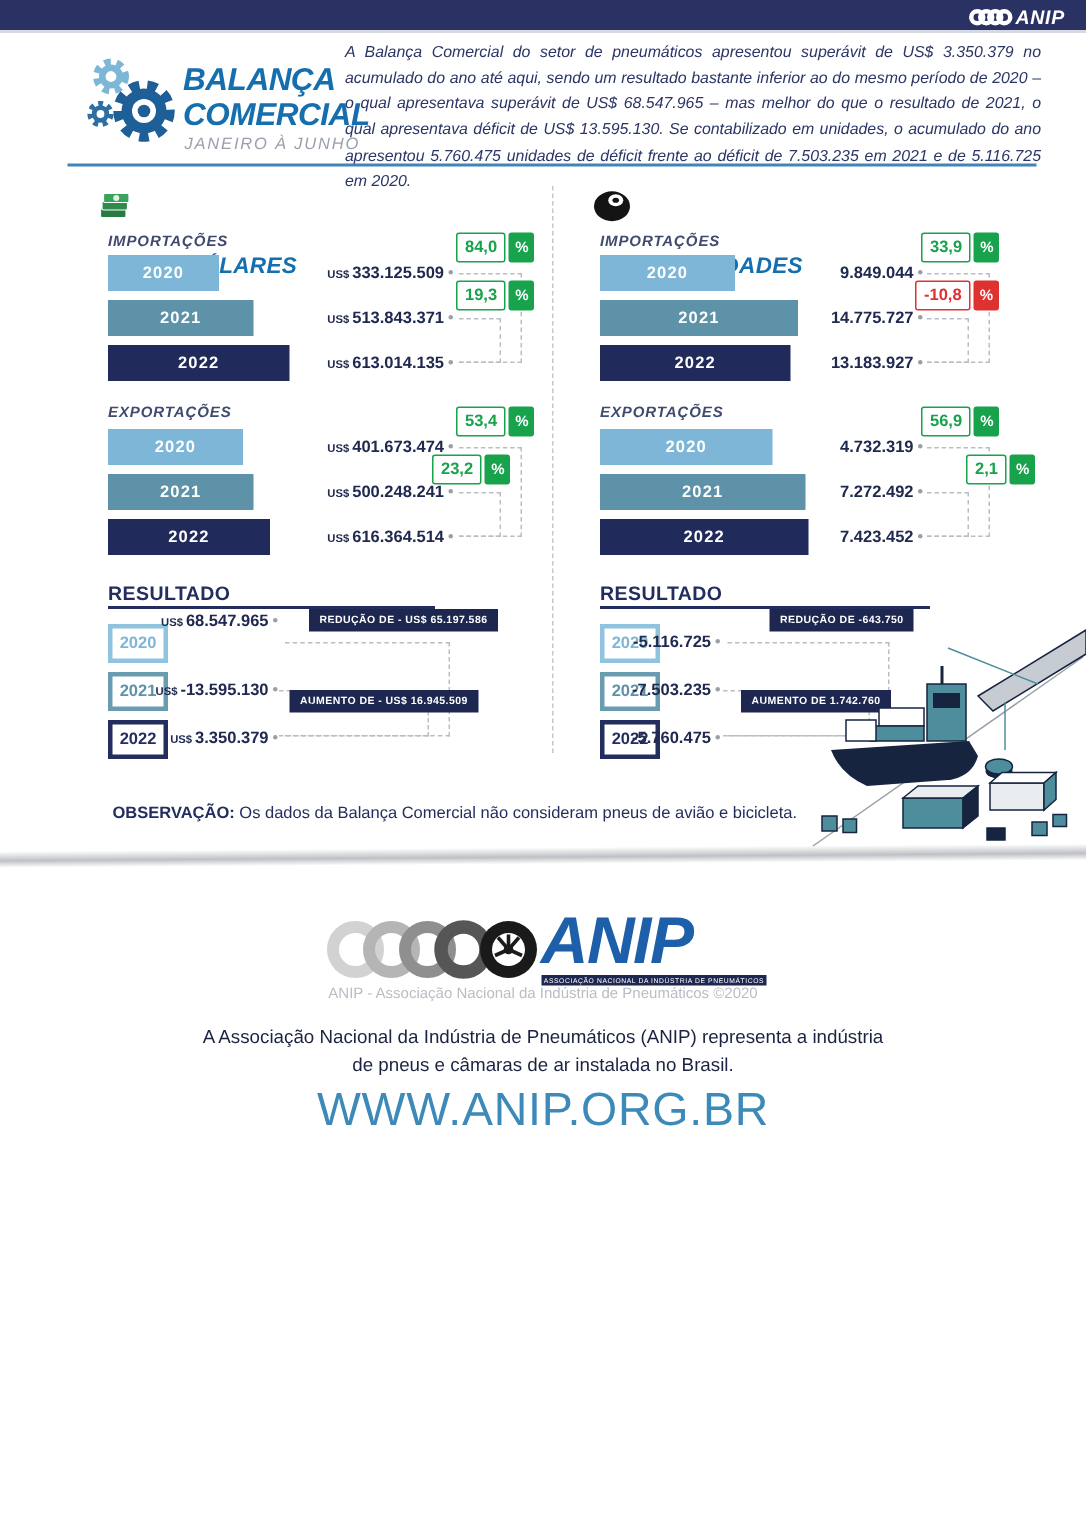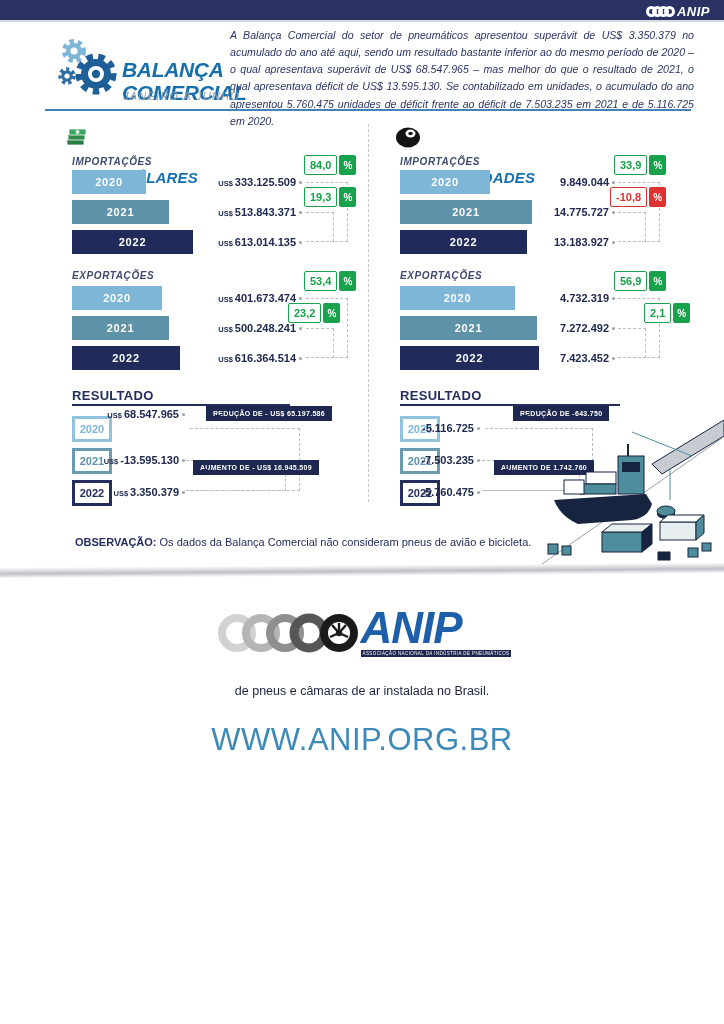--- a/index.html
+++ b/index.html
@@ -8,21 +8,21 @@
 
   
   .topbar { position:absolute; left:0; top:0; width:724px; height:22px; background:#293263; border-bottom:2px solid #d6d9e2; }
   .tlogo { position:absolute; right:14px; top:2px; height:18px; display:flex; align-items:center; gap:2px; }
   .tlogo .rings { display:flex; }
   .tlogo .ring { width:11px; height:11px; border:3px solid #fff; border-radius:50%; margin-left:-5px; }
   .tlogo .word { color:#fff; font-weight:bold; font-size:13px; letter-spacing:.5px; font-style:italic; }
 
   
   .gears { position:absolute; left:56px; top:34px; }
-  .h-title { position:absolute; left:122px; top:42px; font-style:italic; font-weight:bold; color:#156fae; font-size:21px; line-height:1.1; letter-spacing:-.3px;margin-top:16px; }
+  .h-title { position:absolute; left:122px; top:42px; font-style:italic; font-weight:bold; color:#156fae; font-size:21px; line-height:1.1; letter-spacing:-.3px; }
   .h-sub { position:absolute; left:123px; top:90px; font-style:italic; color:#9aa0ab; font-size:11px; letter-spacing:1.2px; }
   .h-par { position:absolute; left:230px; top:27px; width:464px; font-style:italic; color:#2b3566; font-size:10.6px; line-height:1.62; text-align:justify; }
   .h-rule { position:absolute; left:45px; top:109px; width:646px; height:2px; background:#4283b8; }
 
   
   .vdash { position:absolute; left:368px; top:124px; height:378px; width:0; border-left:1px dashed #c4c7ce; }
   .sec-title { position:absolute; font-weight:bold; font-style:italic; color:#156fae; font-size:15px; letter-spacing:.2px;margin-top:39px; }
   .grp-label { position:absolute; font-weight:bold; font-style:italic; color:#3f4a6e; font-size:10px; letter-spacing:.6px; }
   .bar { position:absolute; height:24px; display:flex; align-items:center; justify-content:center; color:#fff; font-size:11px; font-weight:bold; letter-spacing:.8px; }
   .y2020 { background:#7db6d6; } .y2021 { background:#5d92a8; } .y2022 { background:#202b5c; }
@@ -308,18 +308,20 @@
         <line x1="126" y1="27" x2="133" y2="19"></line>
         <line x1="126" y1="27" x2="119" y2="19"></line>
       </g>
       <circle cx="126" cy="27" r="3.2" fill="#1a1a1a"></circle>
     </svg>
     <div class="fword">
       <span class="w">ANIP</span>
       <span class="tag">ASSOCIAÇÃO NACIONAL DA INDÚSTRIA DE PNEUMÁTICOS</span>
     </div>
   </div>
+  <div class="fcaption">ANIP - Associação Nacional da Indústria de Pneumáticos ©2020</div>
   <div class="fabout">
+    <div>A Associação Nacional da Indústria de Pneumáticos (ANIP) representa a indústria</div>
     <div>de pneus e câmaras de ar instalada no Brasil.</div>
   </div>
   <div class="fsite">WWW.ANIP.ORG.BR</div>
 
 </div>
 
 </body></html>

